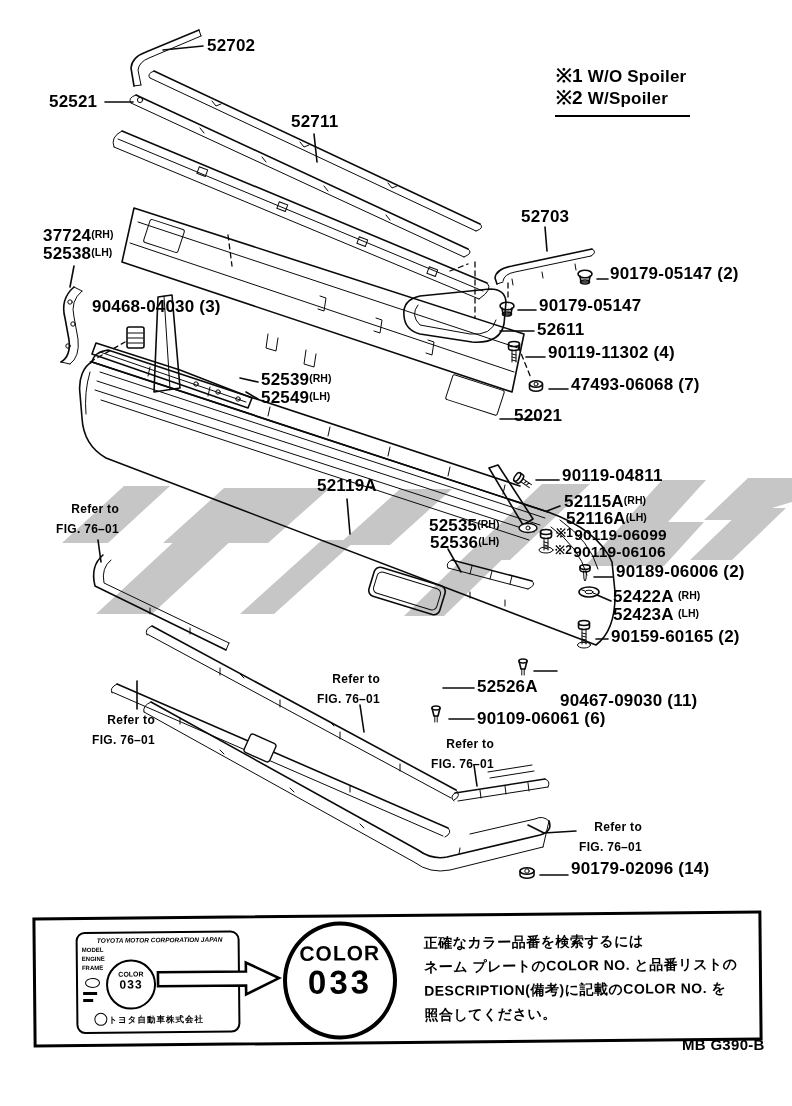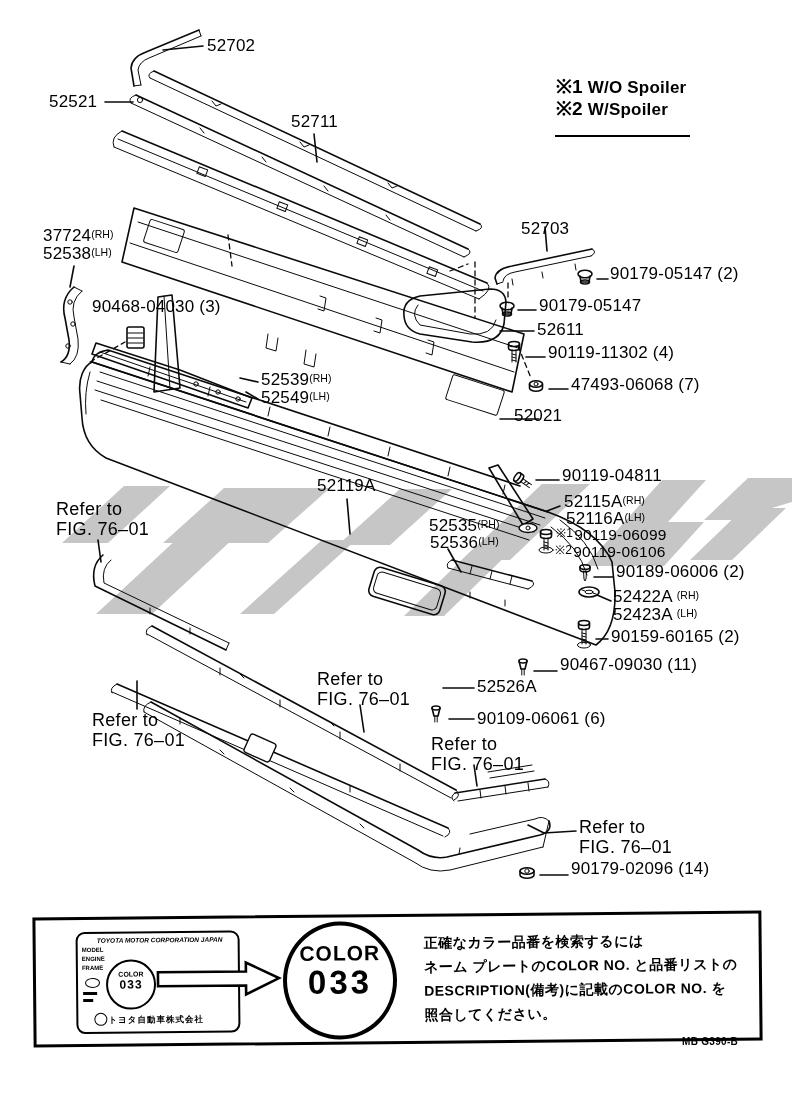--- a/index.html
+++ b/index.html
@@ -4,25 +4,25 @@
 <style>
   html,body{margin:0;padding:0;background:#fff;}
   .stage{position:relative;width:792px;height:1106px;background:#fff;overflow:hidden;
          font-family:"Liberation Sans",sans-serif;color:#000;}
   .art{position:absolute;left:0;top:0;}
   .art path,.art rect,.art ellipse,.art circle,.art line{fill:none;stroke:#0a0a0a;stroke-width:1.6;stroke-linecap:round;stroke-linejoin:round;}
   .art .t{stroke-width:1;}
   .art .dash{stroke-dasharray:5 4;stroke-width:1.3;}
   .art .wm{fill:#c6c6c6;stroke:none;}
   .art .ic{fill:#fff;stroke-width:1.4;}
-  .lbl{position:absolute;font-weight:normal;font-size:17px;line-height:1.05;letter-spacing:.2px;white-space:nowrap;}
+  .lbl{position:absolute;font-weight:bold;font-size:17px;line-height:1.05;letter-spacing:.2px;white-space:nowrap;}
   .sub{font-size:10.5px;vertical-align:3px;letter-spacing:0;}
   .mark{font-size:12px;vertical-align:3px;margin-right:1px;}
-  .ref{font-size:18px;line-height:20px;letter-spacing:.3px;}
-  .legend{position:absolute;left:555px;top:76px;padding:0 4px 15px 1px;border-bottom:2.5px solid #000;}
+  .ref{font-size:12px;line-height:20px;letter-spacing:.3px;text-align:right;}
+  .legend{position:absolute;left:555px;top:65px;padding:0 4px 6px 1px;border-bottom:2.5px solid #000;}
   .legend .row{font-size:17px;font-weight:bold;line-height:21px;letter-spacing:.2px;}
   .legend .lmark{font-size:19px;}
   
   .refbox{position:absolute;left:33px;top:914px;width:723px;height:124px;border:3px solid #000;
           transform:rotate(-0.55deg);background:#fff;}
   .plate{position:absolute;left:40px;top:12px;width:160px;height:98px;border:2.5px solid #000;border-radius:9px;}
   .plate-header{position:absolute;left:8px;top:3px;width:148px;font-size:6.5px;font-weight:bold;font-style:italic;
                 text-align:center;letter-spacing:0;white-space:nowrap;overflow:hidden;}
   .plate-field{position:absolute;left:4px;font-size:6px;font-weight:bold;letter-spacing:0;}
   .plate-oval{position:absolute;left:7px;top:44px;width:13px;height:8px;border:1.8px solid #000;border-radius:50%;}
@@ -33,21 +33,21 @@
   .plate-colorcircle .cl{font-size:7px;font-weight:bold;margin-top:9px;letter-spacing:0;}
   .plate-colorcircle .cv{font-size:12px;font-weight:bold;letter-spacing:1px;}
   .plate-company{position:absolute;left:30px;top:81px;font-size:8.5px;font-weight:bold;letter-spacing:1px;white-space:nowrap;}
   .plate-logo{position:absolute;left:16px;top:79px;width:11px;height:11px;border:1.8px solid #000;border-radius:50%;}
   .plate-hole{position:absolute;right:9px;top:40px;width:5px;height:5px;border:1.2px solid #000;border-radius:50%;}
   .bigcircle{position:absolute;left:247px;top:4px;width:106px;height:110px;border:4px solid #000;border-radius:50%;
              background:#fff;text-align:center;}
   .bigcircle .cl{font-size:21px;font-weight:bold;letter-spacing:1px;margin-top:16px;}
   .bigcircle .cv{font-size:33px;font-weight:bold;letter-spacing:3px;line-height:1.05;}
   .jpnote{position:absolute;left:388px;top:14px;width:330px;font-size:14px;font-weight:bold;line-height:24px;letter-spacing:.5px;}
-  .doccode{position:absolute;left:682px;top:1036px;font-size:10px;font-weight:bold;letter-spacing:.3px;}
+  .doccode{position:absolute;left:682px;top:1036px;font-size:15px;font-weight:bold;letter-spacing:.3px;}
   .arrowsvg{position:absolute;left:0;top:0;}
 </style>
 </head>
 <body>
 
 <div class="stage">
 
   <svg class="art" width="792" height="1106" viewBox="0 0 792 1106">
 
     <g>
@@ -323,21 +323,21 @@
   </svg>
 
   <div class="legend">
     <div class="row"><span class="lmark">※1</span> <span>W/O Spoiler</span></div>
     <div class="row"><span class="lmark">※2</span> <span>W/Spoiler</span></div>
   </div>
 
   <div class="lbl" style="left:207px;top:37px">52702</div>
   <div class="lbl" style="left:49px;top:93px">52521</div>
   <div class="lbl" style="left:291px;top:113px">52711</div>
-  <div class="lbl" style="left:521px;top:220px">52703</div>
+  <div class="lbl" style="left:521px;top:208px">52703</div>
   <div class="lbl" style="left:610px;top:265px">90179-05147 (2)</div>
 
   <div class="lbl" style="left:43px;top:227px"><span>37724</span><span class="sub">(RH)</span></div>
   <div class="lbl" style="left:43px;top:245px"><span>52538</span><span class="sub">(LH)</span></div>
 
   <div class="lbl" style="left:92px;top:298px">90468-04030 (3)</div>
   <div class="lbl" style="left:539px;top:297px">90179-05147</div>
   <div class="lbl" style="left:537px;top:321px">52611</div>
   <div class="lbl" style="left:548px;top:344px">90119-11302 (4)</div>
   <div class="lbl" style="left:571px;top:376px">47493-06068 (7)</div>
@@ -360,21 +360,21 @@
 
   <div class="lbl ref" style="left:56px;top:499px">
       <div>Refer to</div>
       <div>FIG. 76–01</div>
     </div>
 
   <div class="lbl" style="left:616px;top:563px">90189-06006 (2)</div>
   <div class="lbl" style="left:613px;top:588px"><span>52422A</span> <span class="sub">(RH)</span></div>
   <div class="lbl" style="left:613px;top:606px"><span>52423A</span> <span class="sub">(LH)</span></div>
   <div class="lbl" style="left:611px;top:628px">90159-60165 (2)</div>
-  <div class="lbl" style="left:560px;top:656px">90467-09030 (11)</div>
+  <div class="lbl" style="left:560px;top:692px">90467-09030 (11)</div>
   <div class="lbl" style="left:477px;top:678px">52526A</div>
   <div class="lbl" style="left:477px;top:710px">90109-06061 (6)</div>
 
   <div class="lbl ref" style="left:317px;top:669px">
       <div>Refer to</div>
       <div>FIG. 76–01</div>
     </div>
   <div class="lbl ref" style="left:92px;top:710px">
       <div>Refer to</div>
       <div>FIG. 76–01</div>

